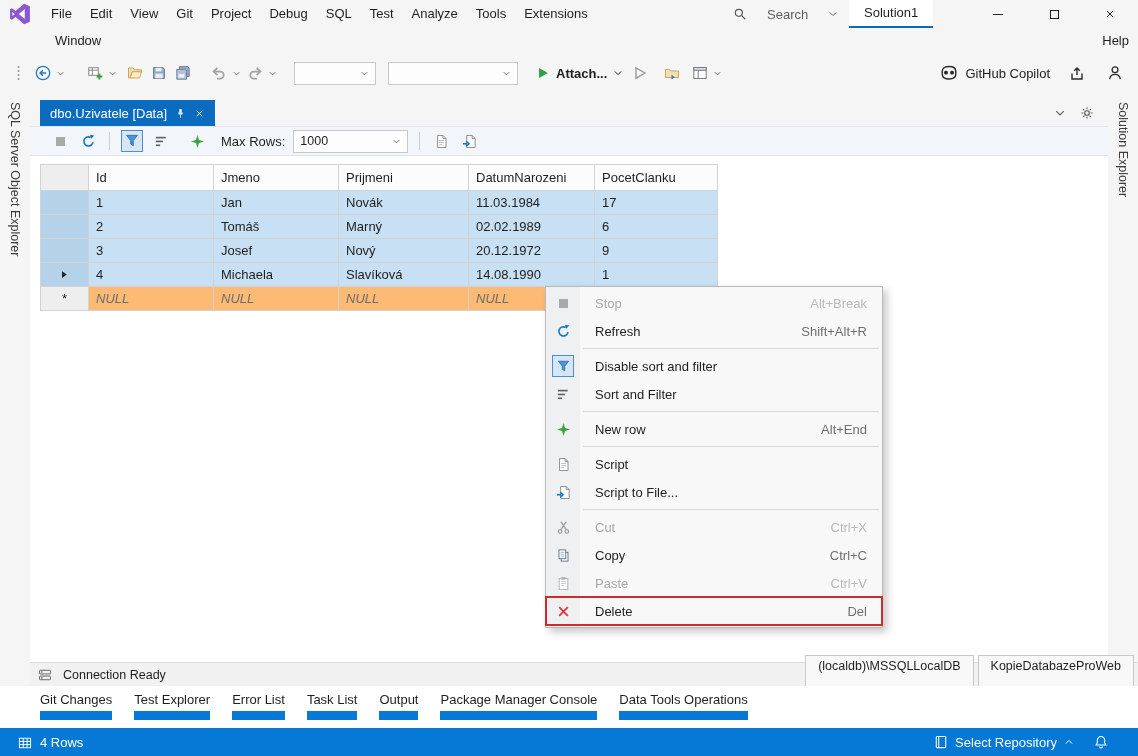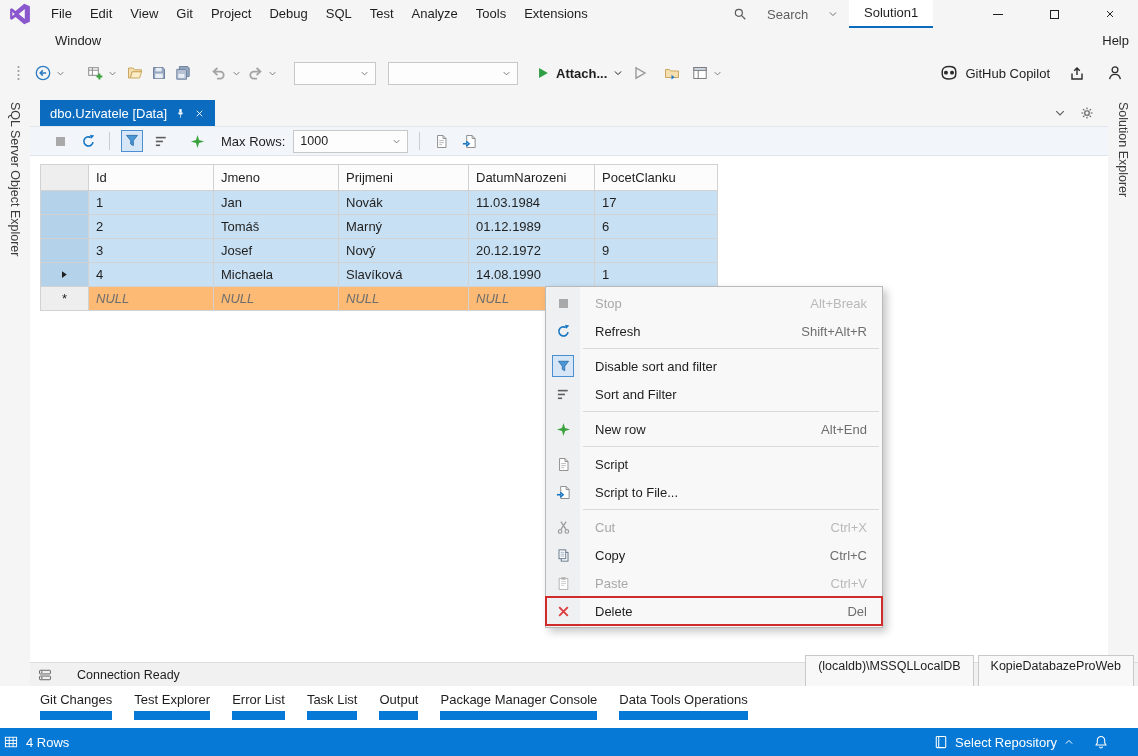--- a/index.html
+++ b/index.html
@@ -66,21 +66,21 @@
   .grid th,.grid td { border:1px solid #d2d2d2; padding:0 7px; overflow:hidden; white-space:nowrap; text-align:left; }
   .grid th { height:26px; background:#fcfcfc; font-weight:400; }
   .grid th.corner { background:#eeeeee; }
   .grid td { height:24px; background:#fdba74; }
   .grid td.rowhead { background:#eeeeee; text-align:center; padding:0 2px; }
   .grid tr.sel td { background:var(--row-selection,#c8e0f3); }
   .grid tr.sel td.rowhead { background:#b4d3eb; }
   .grid tr.newrow td.null { font-style:italic; color:#6d6d6d; }
 
   
-  .connbar { position:absolute; left:30px; top:662px; width:1108px; height:24px; background:#f1f1f1; border-top:1px solid #dcdcdc; display:flex; align-items:center; gap:25px; padding-left:8px; font-size:12.5px; }
+  .connbar { position:absolute; left:30px; top:662px; width:1108px; height:24px; background:#f1f1f1; border-top:1px solid #dcdcdc; display:flex; align-items:center; gap:11px; padding-left:8px; font-size:12.5px; }
   .conn-right { margin-left:auto; display:flex; align-items:center; height:24px; }
   .conn-box { border:1px solid #c9c9c9; background:#f8f8f8; padding:0 12px; height:40px; line-height:21px; margin-right:4px; white-space:nowrap; }
 
   
   .context-menu { position:absolute; left:545px; top:286px; width:338px; background:linear-gradient(to right,#eff0f2 0,#eff0f2 34px,#f8f8f8 34px); border:1px solid #b9b9b9; box-shadow:4px 4px 8px rgba(0,0,0,0.22); padding:2px 0; z-index:5; }
   .menu-item { height:28px; display:flex; align-items:center; }
   .mi-icon { width:34px; display:flex; align-items:center; justify-content:center; flex:none; }
   .mi-icon .pressed-box { width:22px; height:22px; }
   .mi-label { margin-left:15px; white-space:nowrap; }
   .mi-short { margin-left:auto; margin-right:15px; color:#6e6e6e; white-space:nowrap; }
@@ -90,21 +90,21 @@
   .menu-item.annotated { outline:2px solid var(--annotation-red,#d02b2b); outline-offset:-1px; }
 
   
   .panel-tabs { position:absolute; top:686px; left:0; width:1138px; height:42px; background:#fff; display:flex; padding:6px 0 0 40px; gap:22px; }
   .panel-tab { display:flex; flex-direction:column; gap:4px; }
   .pt-label { font-size:13px; white-space:nowrap; }
   .pt-bar { height:9px; background:var(--statusbar-bg,#0679d6); }
 
   
   .statusbar { position:absolute; top:728px; left:0; width:1138px; height:28px; background:var(--statusbar-bg,#0679d6); color:#fff; display:flex; align-items:center; font-size:13px; }
-  .sb-left { display:flex; align-items:flex-start; gap:8px; padding-left:4px; }
+  .sb-left { display:flex; align-items:flex-end; gap:8px; padding-left:18px; }
   .sb-right { margin-left:auto; display:flex; align-items:center; gap:20px; padding-right:30px; }
   .sb-repo { display:flex; align-items:center; gap:7px; }
 </style>
 </head>
 <body>
 
 <div class="app">
 
   <div class="titlebar">
     <span class="logo" data-icon="vs-logo-icon">
@@ -438,21 +438,21 @@
             <td class="cell">Jan</td>
             <td class="cell">Novák</td>
             <td class="cell">11.03.1984</td>
             <td class="cell">17</td>
           </tr>
           <tr class="sel">
             <td class="rowhead"></td>
             <td class="cell">2</td>
             <td class="cell">Tomáš</td>
             <td class="cell">Marný</td>
-            <td class="cell">01.12.1989</td>
+            <td class="cell">02.02.1989</td>
             <td class="cell">6</td>
           </tr>
           <tr class="sel">
             <td class="rowhead"></td>
             <td class="cell">3</td>
             <td class="cell">Josef</td>
             <td class="cell">Nový</td>
             <td class="cell">20.12.1972</td>
             <td class="cell">9</td>
           </tr>

